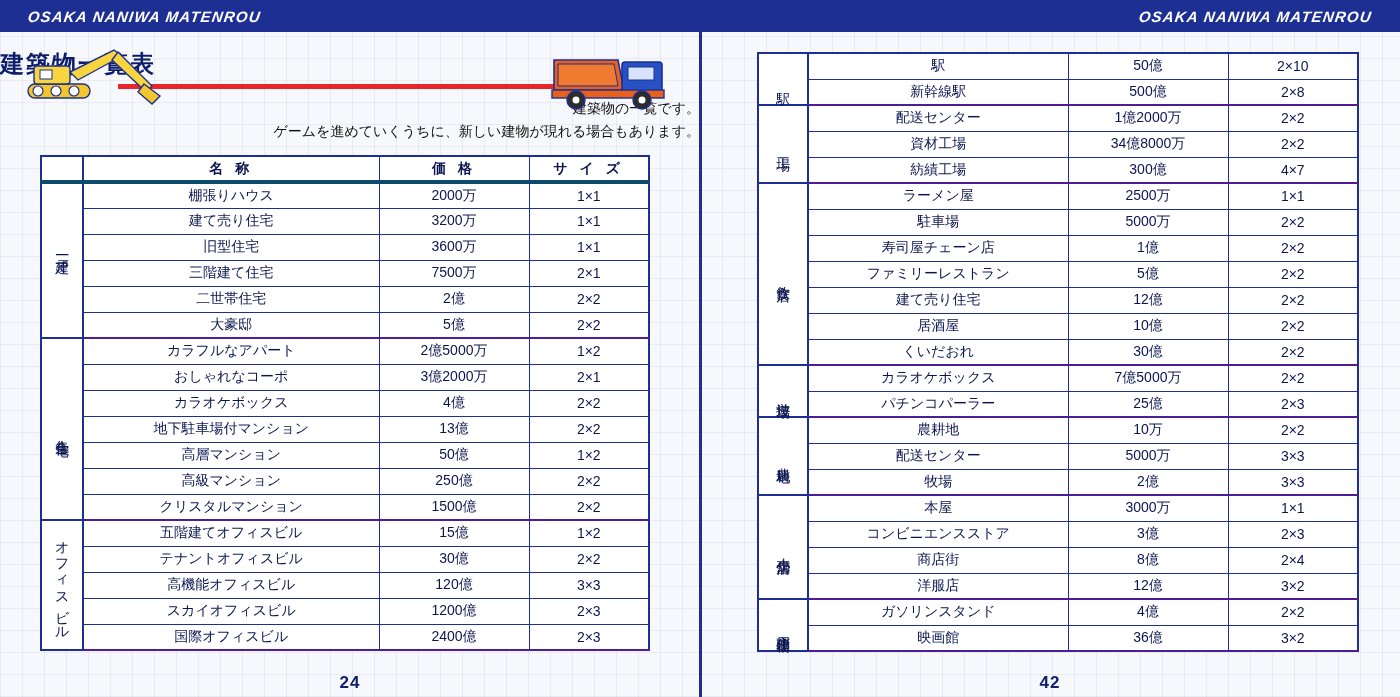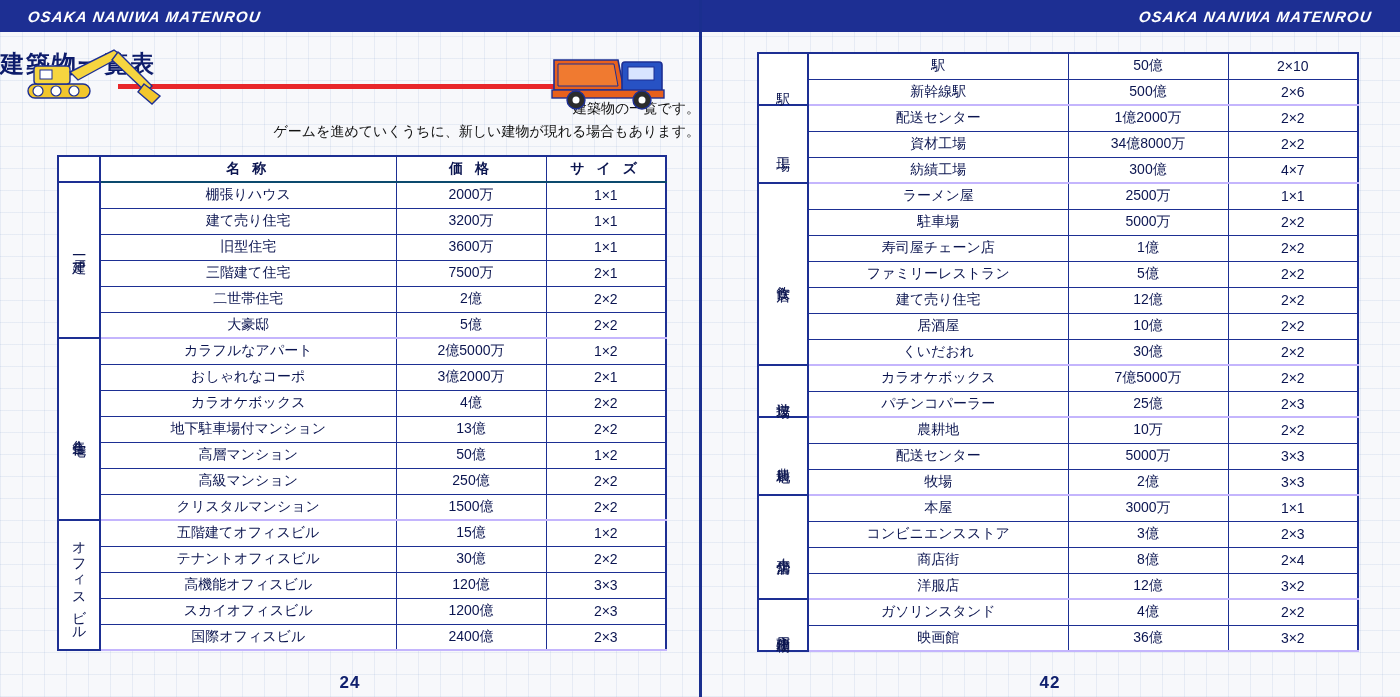--- a/index.html
+++ b/index.html
@@ -124,30 +124,30 @@
     font-size: 14px;
     line-height: 1.25;
     border-width: 2px;
     border-color: #1d2f93;
   }
   .cat-vert { writing-mode: vertical-rl; text-orientation: upright; margin: 0 auto; display: inline-block; }
   .outer { border: 2px solid #1d2f93; }
 
   .tbl-left {
     position: absolute;
-    left: 57px; top: 155px;
+    left: 40px; top: 155px;
     width: 610px;
   }
   .tbl-right {
     position: absolute;
     left: 57px; top: 52px;
     width: 600px;
   }
-  .grp-sep td { border-top: 2px solid #0c4a6e; }
-  .grp-end td { border-bottom: 2px solid #c4b5fd; }
+  .grp-sep td { border-top: 4px solid #0c4a6e; }
+  .grp-end td { border-bottom: 2px solid #4c1d95; }
 
   
   .excavator { position: absolute; left: 18px; top: 40px; width: 170px; height: 70px; z-index: 3; }
   .truck { position: absolute; left: 548px; top: 38px; width: 130px; height: 78px; z-index: 3; }
 </style>
 </head>
 <body>
 
 <div class="page">
 
@@ -329,21 +329,21 @@
           <td class="catcell" rowspan="2">
             <span class="cat-vert">駅</span>
           </td>
           <td>駅</td>
           <td>50億</td>
           <td>2×10</td>
         </tr>
         <tr class="grp-end">
           <td>新幹線駅</td>
           <td>500億</td>
-          <td>2×6</td>
+          <td>2×8</td>
         </tr>
 
         <tr>
           <td class="catcell" rowspan="3">
             <span class="cat-vert">工場</span>
           </td>
           <td>配送センター</td>
           <td>1億2000万</td>
           <td>2×2</td>
         </tr>

